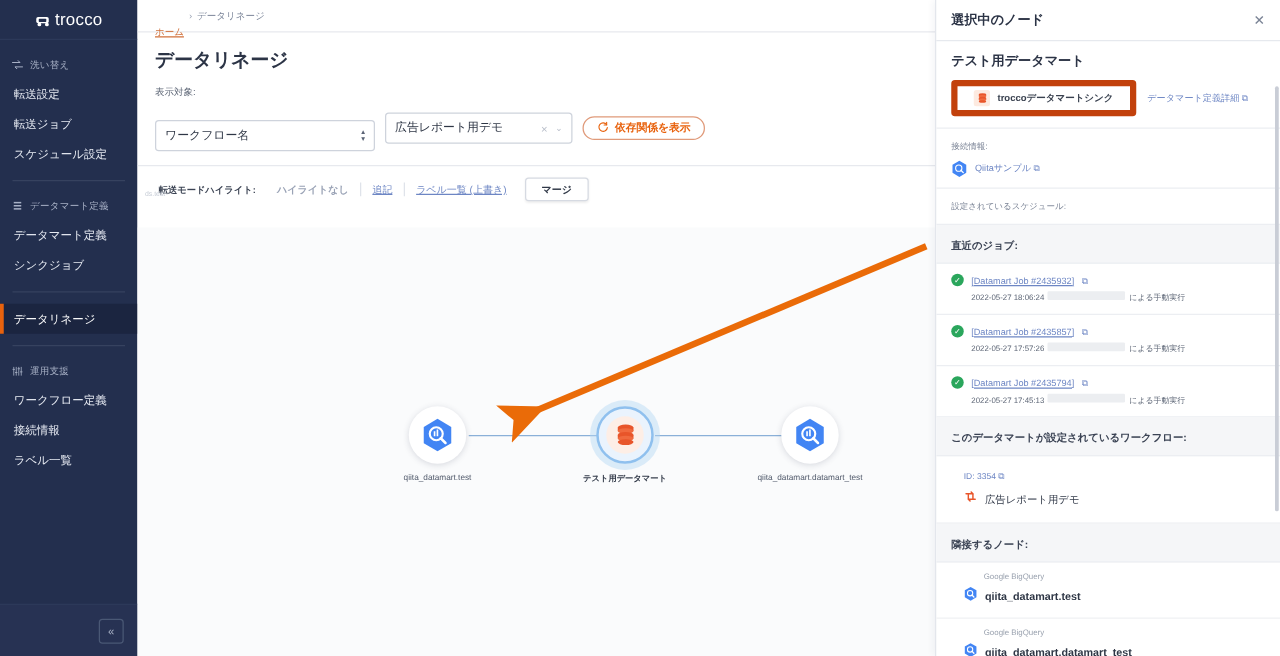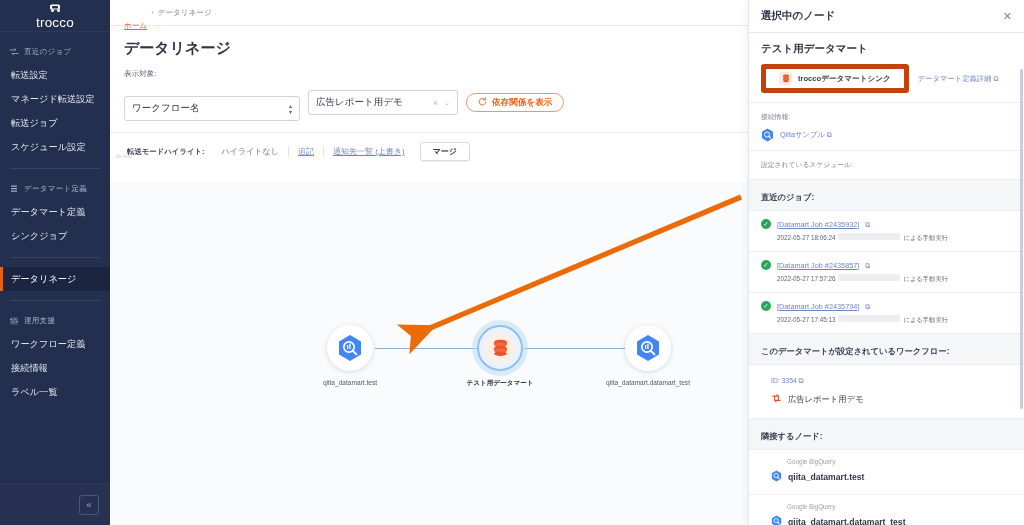--- a/index.html
+++ b/index.html
@@ -16,21 +16,20 @@
     width: 110px; height: 525px;
     background: #232f4e;
     position: relative;
     flex: 0 0 110px;
     display: flex; flex-direction: column;
   }
   .brand {
     height: 32px; display: flex; align-items: center; justify-content: center;
     gap: 3px; color: #ffffff; font-size: 13.5px; letter-spacing: .2px;
     border-bottom: 1px solid #2c3959;
-    flex-direction: column;
   }
   .brand-logo { width: 13px; height: 11px; position: relative; display:inline-block; }
   .nav-scroll { flex: 1 1 auto; padding-top: 9px; }
   .nav-group { margin-bottom: 4px; }
   .nav-heading {
     display: flex; align-items: center; gap: 5px;
     padding: 6px 0 6px 9px; color: #a8b1c6; font-size: 7.6px; letter-spacing: .2px;
     white-space: nowrap;
   }
   .nav-heading .gicon { width: 10px; height: 10px; flex: 0 0 10px; position: relative; }
@@ -211,24 +210,23 @@
 
     <div class="nav-scroll">
 
       <div class="nav-group">
         <div class="nav-heading">
           <span class="gicon">
             <svg width="10" height="10" viewBox="0 0 20 20">
                 <path d="M2 6h12l-3-3M18 13H6l3 3" stroke="#a8b1c6" stroke-width="1.6" fill="none" stroke-linecap="round"></path>
               </svg>
           </span>
-          <span>直近のジョブ</span>
+          <span>洗い替え</span>
         </div>
         <div class="nav-item">転送設定</div>
-        <div class="nav-item">マネージド転送設定</div>
         <div class="nav-item">転送ジョブ</div>
         <div class="nav-item">スケジュール設定</div>
       </div>
       <div class="nav-sep"></div>
 
       <div class="nav-group">
         <div class="nav-heading">
           <span class="gicon">
             <svg width="10" height="10" viewBox="0 0 20 20">
               <rect x="4" y="3" width="12" height="2.4" fill="#a8b1c6"></rect>
@@ -305,21 +303,21 @@
 
     <div class="divider-line"></div>
 
     <div class="mode-bar">
       <span class="ghost-text">ds.test</span>
       <span class="mode-label">転送モードハイライト:</span>
       <span class="mode-opt muted">ハイライトなし</span>
       <span class="vdiv"></span>
       <span class="mode-opt">追記</span>
       <span class="vdiv"></span>
-      <span class="mode-opt">通知先一覧 (上書き)</span>
+      <span class="mode-opt">ラベル一覧 (上書き)</span>
       <span class="mode-opt sel">マージ</span>
     </div>
 
     <div id="graph">
 
       <div class="edge" style="left:265px; top:166px; width:105px;"></div>
       <div class="edge-head" style="left:368px; top:163px;"></div>
       <div class="edge" style="left:414px; top:166px; width:105px;"></div>
       <div class="edge-head" style="left:517px; top:163px;"></div>
 

